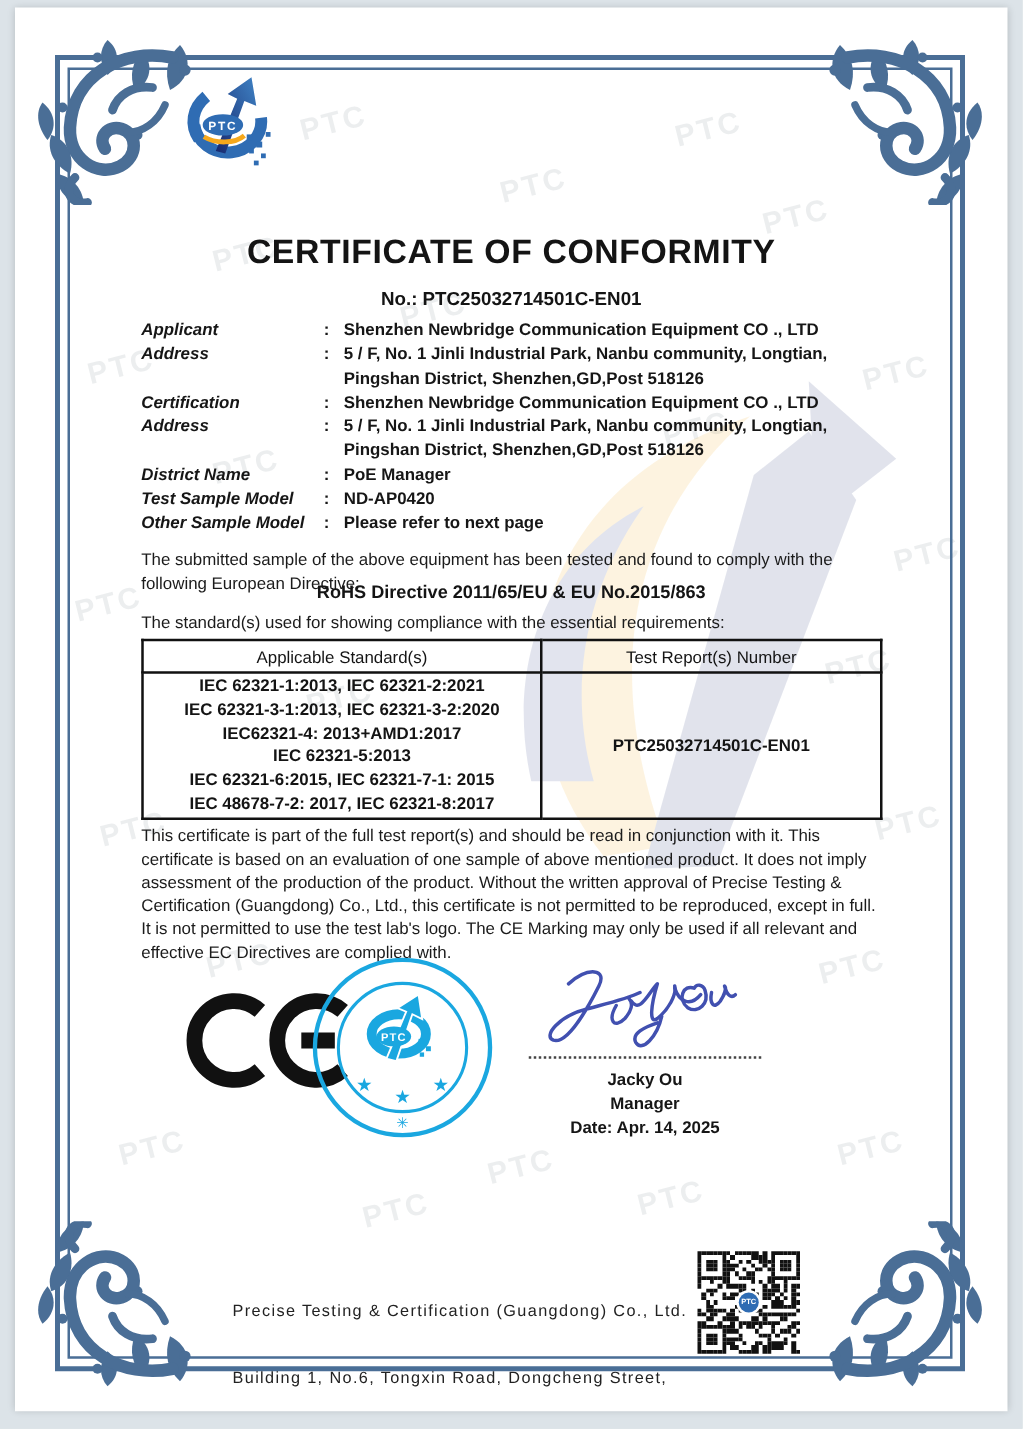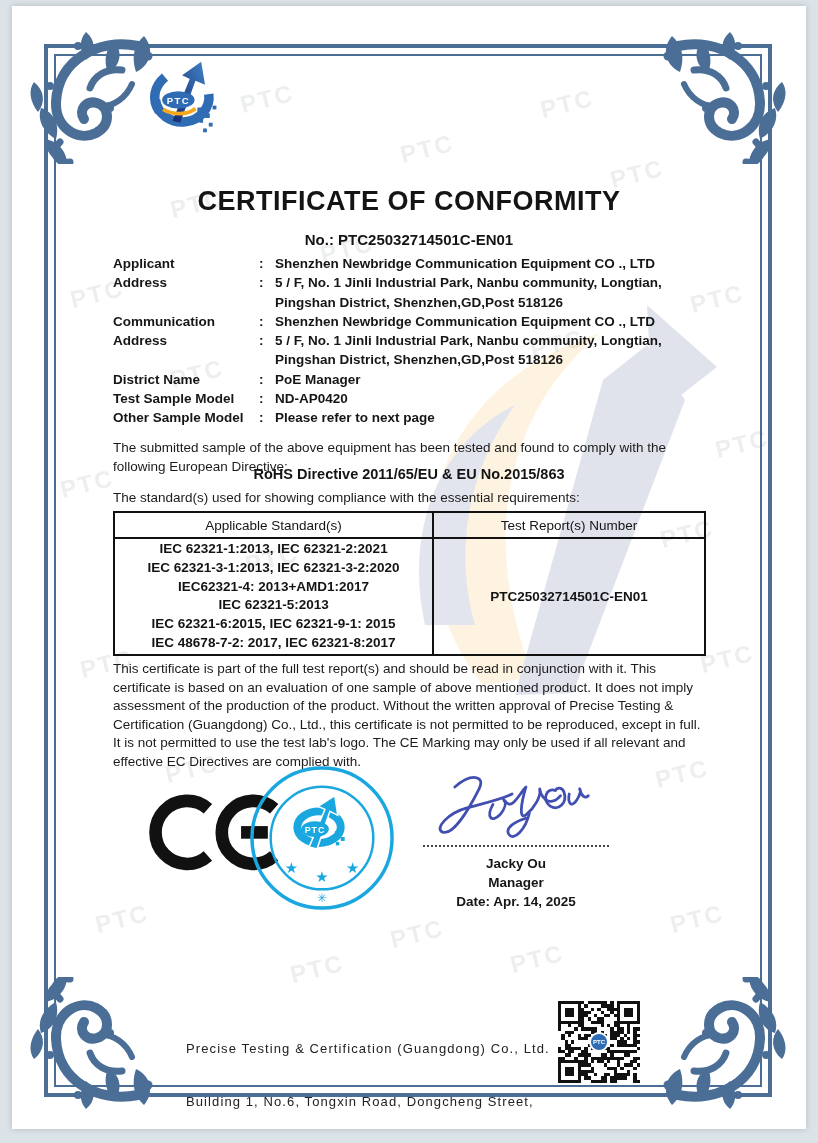--- a/index.html
+++ b/index.html
@@ -22,21 +22,21 @@
   #logo-mark{width:86px;height:80px;}
   #logo-text{margin-left:10px;}
   #logo-cn{font-size:34px;font-weight:bold;color:#161616;letter-spacing:4px;line-height:1;}
   #logo-en{font-size:13.5px;font-weight:bold;color:#161616;letter-spacing:3.1px;margin-top:3px;}
   
   #title{position:absolute;left:0;top:186px;width:100%;text-align:center;font-size:27px;font-weight:bold;color:#141414;letter-spacing:.5px;}
   #cert-no{position:absolute;left:0;top:231px;width:100%;text-align:center;font-size:15px;font-weight:bold;color:#141414;}
   
   #info{position:absolute;left:113px;top:254px;width:596px;}
   .irow{display:flex;font-size:13.5px;font-weight:bold;color:#161616;line-height:19.3px;}
-  .ilabel{flex:0 0 146px;}
+  .ilabel{flex:0 0 146px;font-style:italic;}
   .icolon{flex:0 0 16px;}
   .ivalue{flex:1;}
   
   #intro{position:absolute;left:113px;top:438px;width:596px;font-size:13.5px;color:#1b1b1b;line-height:19px;}
   #directive{position:absolute;left:0;top:466px;width:100%;text-align:center;font-size:14.5px;font-weight:bold;color:#141414;}
   #std-note{position:absolute;left:113px;top:490px;width:596px;font-size:13.5px;color:#1b1b1b;}
   
   #std-table{position:absolute;left:113px;top:511px;width:593px;border-collapse:collapse;}
   #std-table td,#std-table th{border:2px solid #111;font-size:13.5px;color:#141414;text-align:center;padding:1px 4px;}
   #std-table th{font-weight:normal;height:22px;}
@@ -175,21 +175,21 @@
         <span class="ilabel">Applicant</span>
         <span class="icolon">:</span>
         <span class="ivalue">Shenzhen Newbridge Communication Equipment CO ., LTD</span>
       </div>
     <div class="irow">
         <span class="ilabel">Address</span>
         <span class="icolon">:</span>
         <span class="ivalue">5 / F, No. 1 Jinli Industrial Park, Nanbu community, Longtian, Pingshan District, Shenzhen,GD,Post 518126</span>
       </div>
     <div class="irow">
-        <span class="ilabel">Communication</span>
+        <span class="ilabel">Certification</span>
         <span class="icolon">:</span>
         <span class="ivalue">Shenzhen Newbridge Communication Equipment CO ., LTD</span>
       </div>
     <div class="irow">
         <span class="ilabel">Address</span>
         <span class="icolon">:</span>
         <span class="ivalue">5 / F, No. 1 Jinli Industrial Park, Nanbu community, Longtian, Pingshan District, Shenzhen,GD,Post 518126</span>
       </div>
     <div class="irow">
         <span class="ilabel">District Name</span>
@@ -217,21 +217,21 @@
         <tr>
       <th style="width:54%">Applicable Standard(s)</th>
       <th>Test Report(s) Number</th>
     </tr>
     <tr>
       <td>
         <span class="std-line">IEC 62321-1:2013, IEC 62321-2:2021</span>
         <span class="std-line">IEC 62321-3-1:2013, IEC 62321-3-2:2020</span>
         <span class="std-line">IEC62321-4: 2013+AMD1:2017</span>
         <span class="std-line">IEC 62321-5:2013</span>
-        <span class="std-line">IEC 62321-6:2015, IEC 62321-9-1: 2015</span>
+        <span class="std-line">IEC 62321-6:2015, IEC 62321-7-1: 2015</span>
         <span class="std-line">IEC 48678-7-2: 2017, IEC 62321-8:2017</span>
       </td>
       <td class="report-cell">PTC25032714501C-EN01</td>
     </tr>
   </tbody>
     </table>
 
   <div id="disclaimer">This certificate is part of the full test report(s) and should be read in conjunction with it. This certificate is based on an evaluation of one sample of above mentioned product. It does not imply assessment of the production of the product. Without the written approval of Precise Testing &amp; Certification (Guangdong) Co., Ltd., this certificate is not permitted to be reproduced, except in full. It is not permitted to use the test lab's logo. The CE Marking may only be used if all relevant and effective EC Directives are complied with.</div>
 
   <svg id="ce-mark" viewBox="0 0 175 95">

